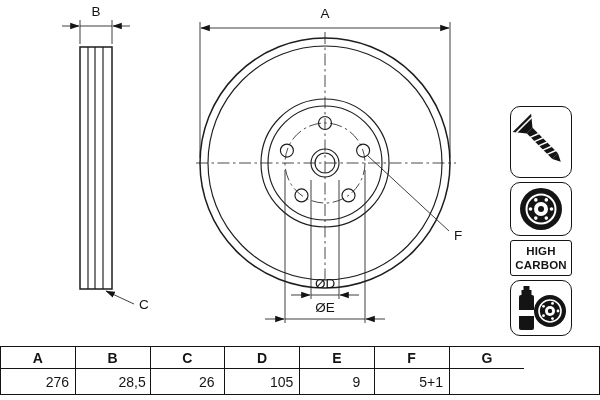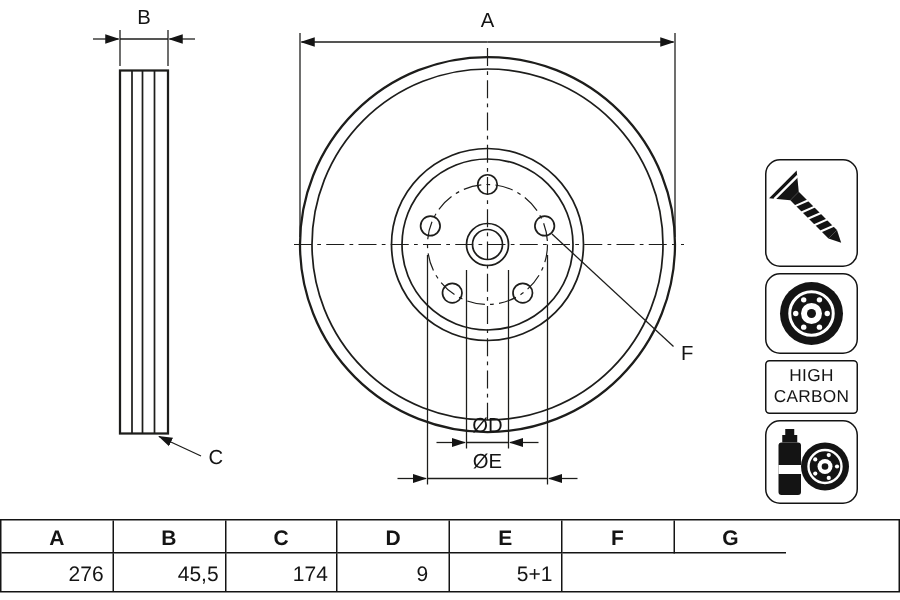--- a/index.html
+++ b/index.html
@@ -16,21 +16,21 @@
   .dimtext { fill:#141414; stroke:none; font:13.5px "Liberation Sans", sans-serif; }
 
   
   .icon-box { position:absolute; left:510px; width:62px; border:1.6px solid #141414;
               background:#fff; display:flex; align-items:center; justify-content:center;
               border-radius:10px; }
   .icon-box.screw  { top:106px; height:72px; }
   .icon-box.disc   { top:182px; height:54px; }
   .icon-box.carbon { top:240px; height:36px; border-radius:3px; flex-direction:column; }
   .icon-box.spray  { top:280px; height:56px; }
-  .carbon-line { font-size:11.5px; font-weight:normal; line-height:1.25; text-align:left; letter-spacing:.2px; }
+  .carbon-line { font-size:11.5px; font-weight:bold; line-height:1.25; text-align:left; letter-spacing:.2px; }
 
   
   .spec-table { position:absolute; left:0; top:346px; width:600px; background:#fff;
                 border:1.3px solid #141414; }
   .row { display:grid; grid-template-columns:repeat(8, 1fr); }
   .row.header .cell { height:22px; font-weight:bold; border-bottom:1.3px solid #141414; }
   .row.values .cell { height:25px;padding-left:39px; }
   .cell { display:flex; align-items:center; justify-content:center; font-size:14px;
           border-right:1.3px solid #141414; }
   .cell:last-child { border-right:none; }
@@ -187,21 +187,22 @@
       <div class="cell">A</div>
       <div class="cell">B</div>
       <div class="cell">C</div>
       <div class="cell">D</div>
       <div class="cell">E</div>
       <div class="cell">F</div>
       <div class="cell">G</div>
     </div>
     <div class="row values">
       <div class="cell">276</div>
-      <div class="cell">45,5</div>
-      <div class="cell">174</div>
+      <div class="cell">28,5</div>
+      <div class="cell">26</div>
+      <div class="cell">105</div>
       <div class="cell">9</div>
       <div class="cell">5+1</div>
       <div class="cell"></div>
     </div>
   </div>
 
 </div>
 
 </body></html>

